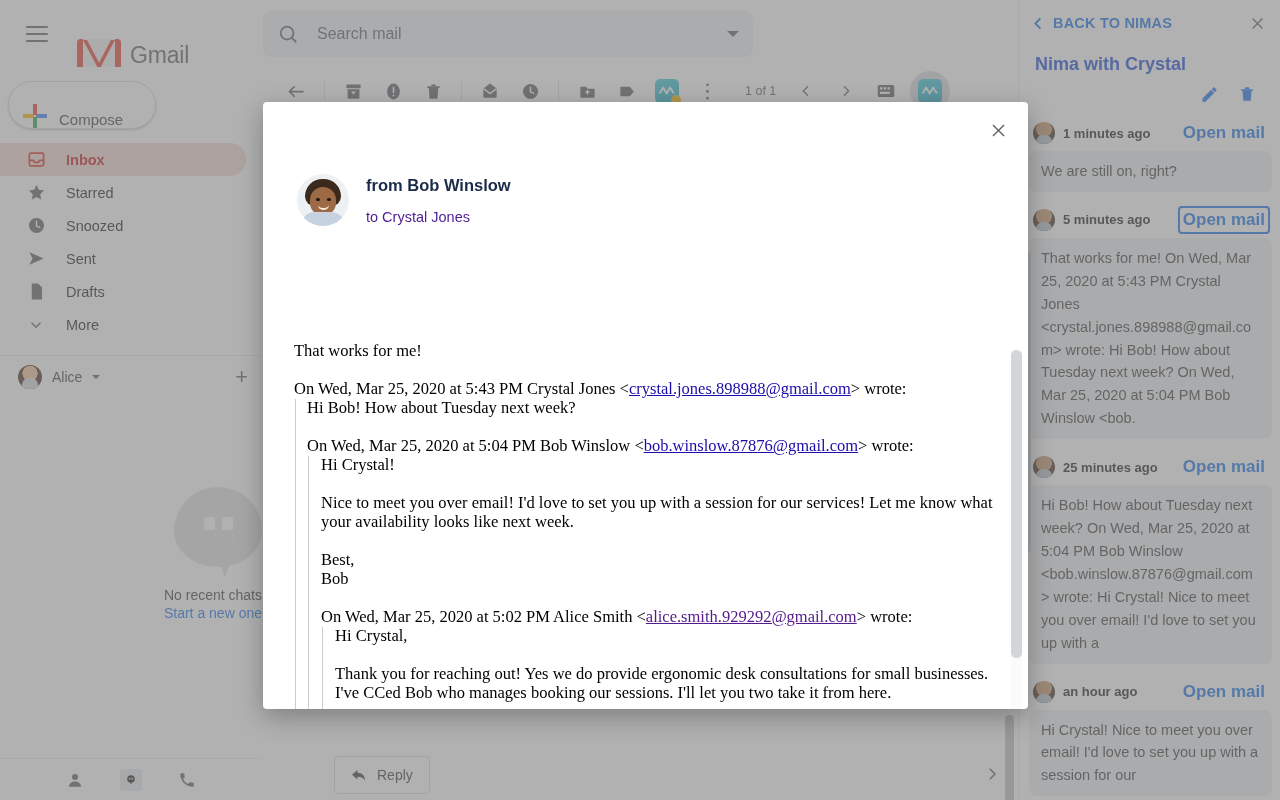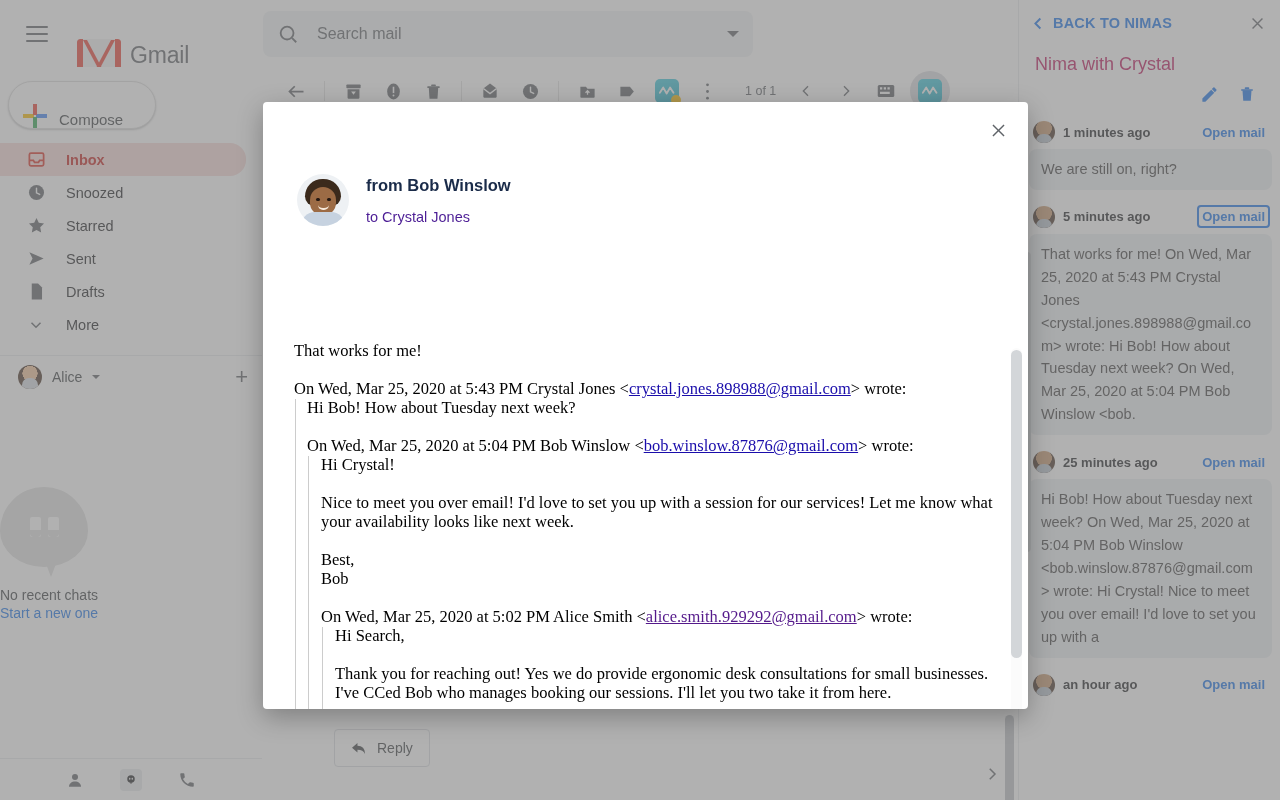--- a/index.html
+++ b/index.html
@@ -125,21 +125,21 @@
     background: #d7dde3; border-radius: 7px 7px 0 0;
   }
   .mini-caret {
     width: 0; height: 0; border-left: 4px solid transparent;
     border-right: 4px solid transparent; border-top: 4px solid #5f6368;
   }
   .plus-small { margin-left: auto; font-size: 22px; color: #5f6368; line-height: 1; }
 
   .chat-empty {
     position: absolute; left: 0; right: 0; top: 420px;
-    display: flex; flex-direction: column; align-items: flex-start; gap: 2px;
+    display: flex; flex-direction: column; align-items: flex-end; gap: 2px;
   }
   .hangouts-bubble {
     width: 88px; height: 88px; position: relative; margin-bottom: 10px;
   }
   .hangouts-bubble .bub {
     width: 88px; height: 80px; background: #e0e0e0; border-radius: 50% 50% 50% 50%/55% 55% 45% 45%;
     display: flex; align-items: center; justify-content: center; gap: 7px;
   }
   .hangouts-bubble .tail {
     position: absolute; left: 42px; top: 66px; width: 0; height: 0;
@@ -181,21 +181,21 @@
     position:absolute; right:-2px; bottom:-2px; width:10px; height:10px;
     border-radius:50%; background:#fbbc04;
   }
   .nima-round-btn {
     width: 40px; height: 40px; border-radius: 50%; background: #dadce0;
     display: flex; align-items: center; justify-content: center; margin-left: 4px;
   }
 
   
   .mail-body { position: absolute; left: 262px; top: 115px; right: 262px; bottom: 0; background: #fff; }
-  .reply-row { position: absolute; left: 72px; bottom: 33px; display: flex; gap: 6px; }
+  .reply-row { position: absolute; left: 72px; bottom: 6px; display: flex; gap: 6px; }
   .reply-btn {
     height: 38px; border: 1px solid #dadce0; border-radius: 4px; background: #fff;
     display: flex; align-items: center; gap: 9px; padding: 0 16px;
     font-size: 14px; color: #3c4043; cursor: pointer;
     font-family: "Liberation Sans", sans-serif;
   }
   .mail-scroll-thumb {
     position: absolute; right: 4px; top: 600px; width: 9px; height: 120px;
     background: #bdc1c6; border-radius: 5px;
   }
@@ -213,21 +213,21 @@
   .np-top {
     height: 46px; display: flex; align-items: center;
     padding: 0 14px 0 12px; justify-content: space-between;
   }
   .np-back { display: flex; align-items: center; gap: 7px; cursor: pointer; }
   .np-back-text {
     color: #1a73e8; font-size: 14.5px; font-weight: bold; letter-spacing: .2px;
   }
   .np-close { color: #5f6368; font-size: 20px; cursor: pointer; line-height: 1; }
   .np-title {
-    padding: 8px 16px 0 16px; font-size: 18px; font-weight: normal; color: #be185d;
+    padding: 8px 16px 0 16px; font-size: 18px; font-weight: bold; color: #1d4ed8;
   }
   .np-actions {
     display: flex; justify-content: flex-end; gap: 18px;
     padding: 10px 22px 6px 0; color: #1a73e8;
   }
   .np-action-ico { width: 20px; height: 20px; cursor: pointer; }
   .np-list { padding: 0 0 0 0; }
   .np-msg { padding: 4px 8px 6px 10px; }
   .np-msg-head {
     display: flex; align-items: center; gap: 8px; padding: 6px 4px 6px 4px;
@@ -236,21 +236,21 @@
     width: 22px; height: 22px; border-radius: 50%; flex: 0 0 22px;
     background: radial-gradient(circle at 50% 32%, #c99a6e 0 42%, #4a3426 43% 100%);
     position: relative; overflow: hidden;
   }
   .np-msg-avatar::after {
     content:""; position:absolute; left:3px; top:13px; width:16px; height:12px;
     background:#b9c2cc; border-radius:7px 7px 0 0;
   }
   .np-msg-time { font-size: 13px; font-weight: bold; color: #202124; }
   .np-open-mail {
-    margin-left: auto; font-size: 13px; font-weight: bold; color: #1a73e8; cursor: pointer;
+    margin-left: auto; font-size: 17px; font-weight: bold; color: #1a73e8; cursor: pointer;
     padding: 2px 3px;
   }
   .np-open-mail.focused { outline: 2px solid #1a73e8; border-radius: 2px; }
   .np-bubble {
     background: #eceff2; border-radius: 8px; padding: 9px 12px;
     font-size: 14.5px; color: #404040; line-height: 1.58; word-break: break-word;
   }
   .np-scroll-thumb {
     position: absolute; left: 4px; top: 252px; width: 8px; height: 300px;
     background: #d3d6d9; border-radius: 4px;
@@ -406,33 +406,33 @@
             <svg width="19" height="19" viewBox="0 0 24 24" fill="none" stroke="currentColor" stroke-width="2.2">
               <rect x="3" y="4" width="18" height="16" rx="2"></rect>
                 <path d="M3 13h5l1.5 2.5h5L16 13h5"></path>
             </svg>
           </span>
           <span>Inbox</span>
         </div>
         <div class="nav-item">
           <span class="nav-ico">
             <svg width="19" height="19" viewBox="0 0 24 24" fill="currentColor">
+                <path d="M12 2.5l2.9 6.1 6.6.9-4.8 4.6 1.2 6.6L12 17.6 6.1 20.7l1.2-6.6L2.5 9.5l6.6-.9z"></path>
+              </svg>
+          </span>
+          <span>Starred</span>
+        </div>
+        <div class="nav-item">
+          <span class="nav-ico">
+            <svg width="19" height="19" viewBox="0 0 24 24" fill="currentColor">
                 <circle cx="12" cy="12" r="9.5"></circle>
                 <path d="M12 6.5v6l4 2" stroke="#fff" stroke-width="1.8" fill="none" stroke-linecap="round"></path>
               </svg>
           </span>
           <span>Snoozed</span>
-        </div>
-        <div class="nav-item">
-          <span class="nav-ico">
-            <svg width="19" height="19" viewBox="0 0 24 24" fill="currentColor">
-                <path d="M12 2.5l2.9 6.1 6.6.9-4.8 4.6 1.2 6.6L12 17.6 6.1 20.7l1.2-6.6L2.5 9.5l6.6-.9z"></path>
-              </svg>
-          </span>
-          <span>Starred</span>
         </div>
         <div class="nav-item">
           <span class="nav-ico">
             <svg width="19" height="19" viewBox="0 0 24 24" fill="currentColor">
                 <path d="M3 4l18 8-18 8 4-8z"></path>
               </svg>
           </span>
           <span>Sent</span>
         </div>
         <div class="nav-item">
@@ -670,20 +670,21 @@
           </div>
           <div class="np-bubble">Hi Bob! How about Tuesday next week? On Wed, Mar 25, 2020 at 5:04 PM Bob Winslow &lt;bob.winslow.87876@gmail.com&gt; wrote: Hi Crystal! Nice to meet you over email! I'd love to set you up with a</div>
         </div>
 
         <div class="np-msg">
           <div class="np-msg-head">
             <span class="np-msg-avatar"></span>
             <span class="np-msg-time">an hour ago</span>
             <span class="np-open-mail">Open mail</span>
           </div>
+          <div class="np-bubble">Hi Crystal! Nice to meet you over email! I'd love to set you up with a session for our</div>
         </div>
       </div>
       <div class="np-scroll-thumb"></div>
     </div>
   </div>
 
   <div class="dim-overlay"></div>
 
   <div class="modal">
     <div class="modal-close">
@@ -727,21 +728,21 @@
             <div>Nice to meet you over email! I'd love to set you up with a session for our services! Let me know what your availability looks like next week.</div>
             <div class="blank-line"></div>
             <div>Best,</div>
             <div>Bob</div>
             <div class="blank-line"></div>
 
             <div>
               <span>On Wed, Mar 25, 2020 at 5:02 PM Alice Smith &lt;</span><a class="mlink purple" href="#">alice.smith.929292@gmail.com</a><span>&gt; wrote:</span>
             </div>
             <div class="quote-l3">
-              <div>Hi Search,</div>
+              <div>Hi Crystal,</div>
               <div class="blank-line"></div>
               <div>Thank you for reaching out! Yes we do provide ergonomic desk consultations for small businesses. I've CCed Bob who manages booking our sessions. I'll let you two take it from here.</div>
               <div class="blank-line"></div>
 
             </div>
           </div>
         </div>
       </div>
     </div>
 

